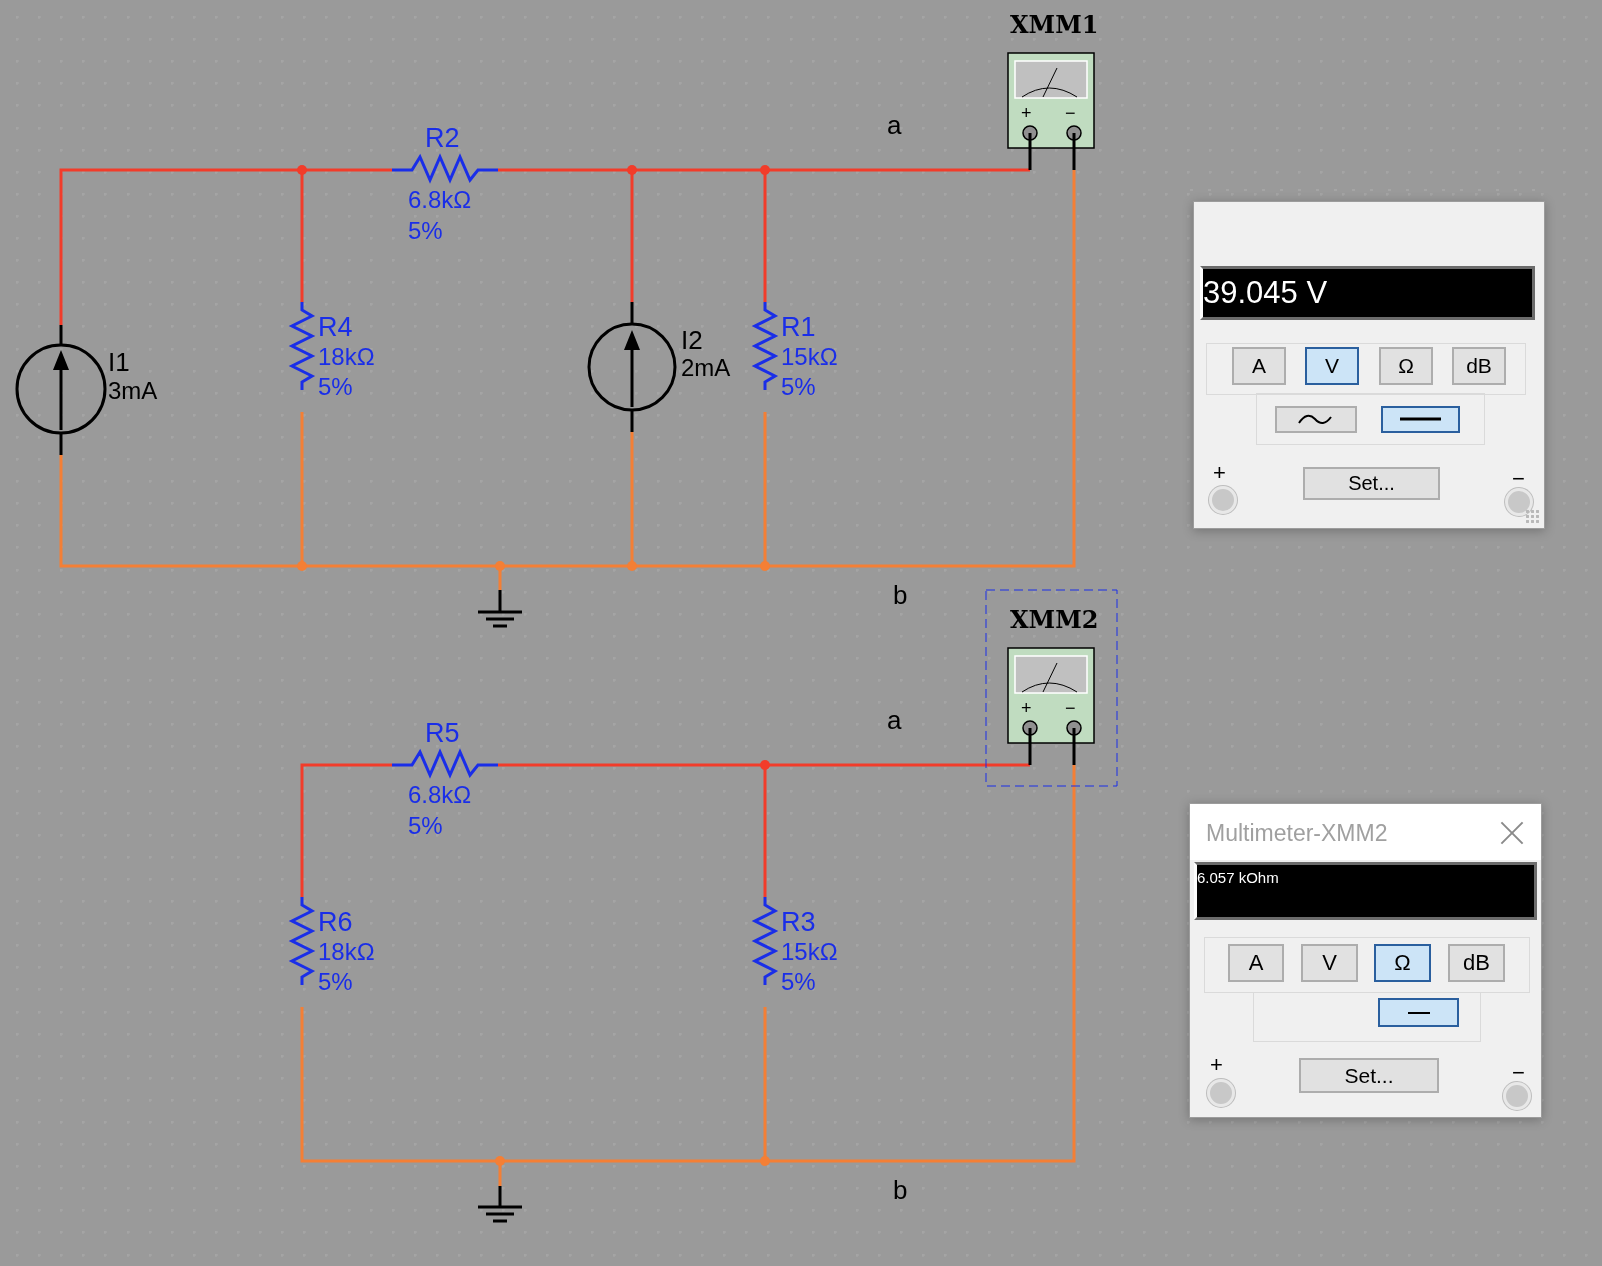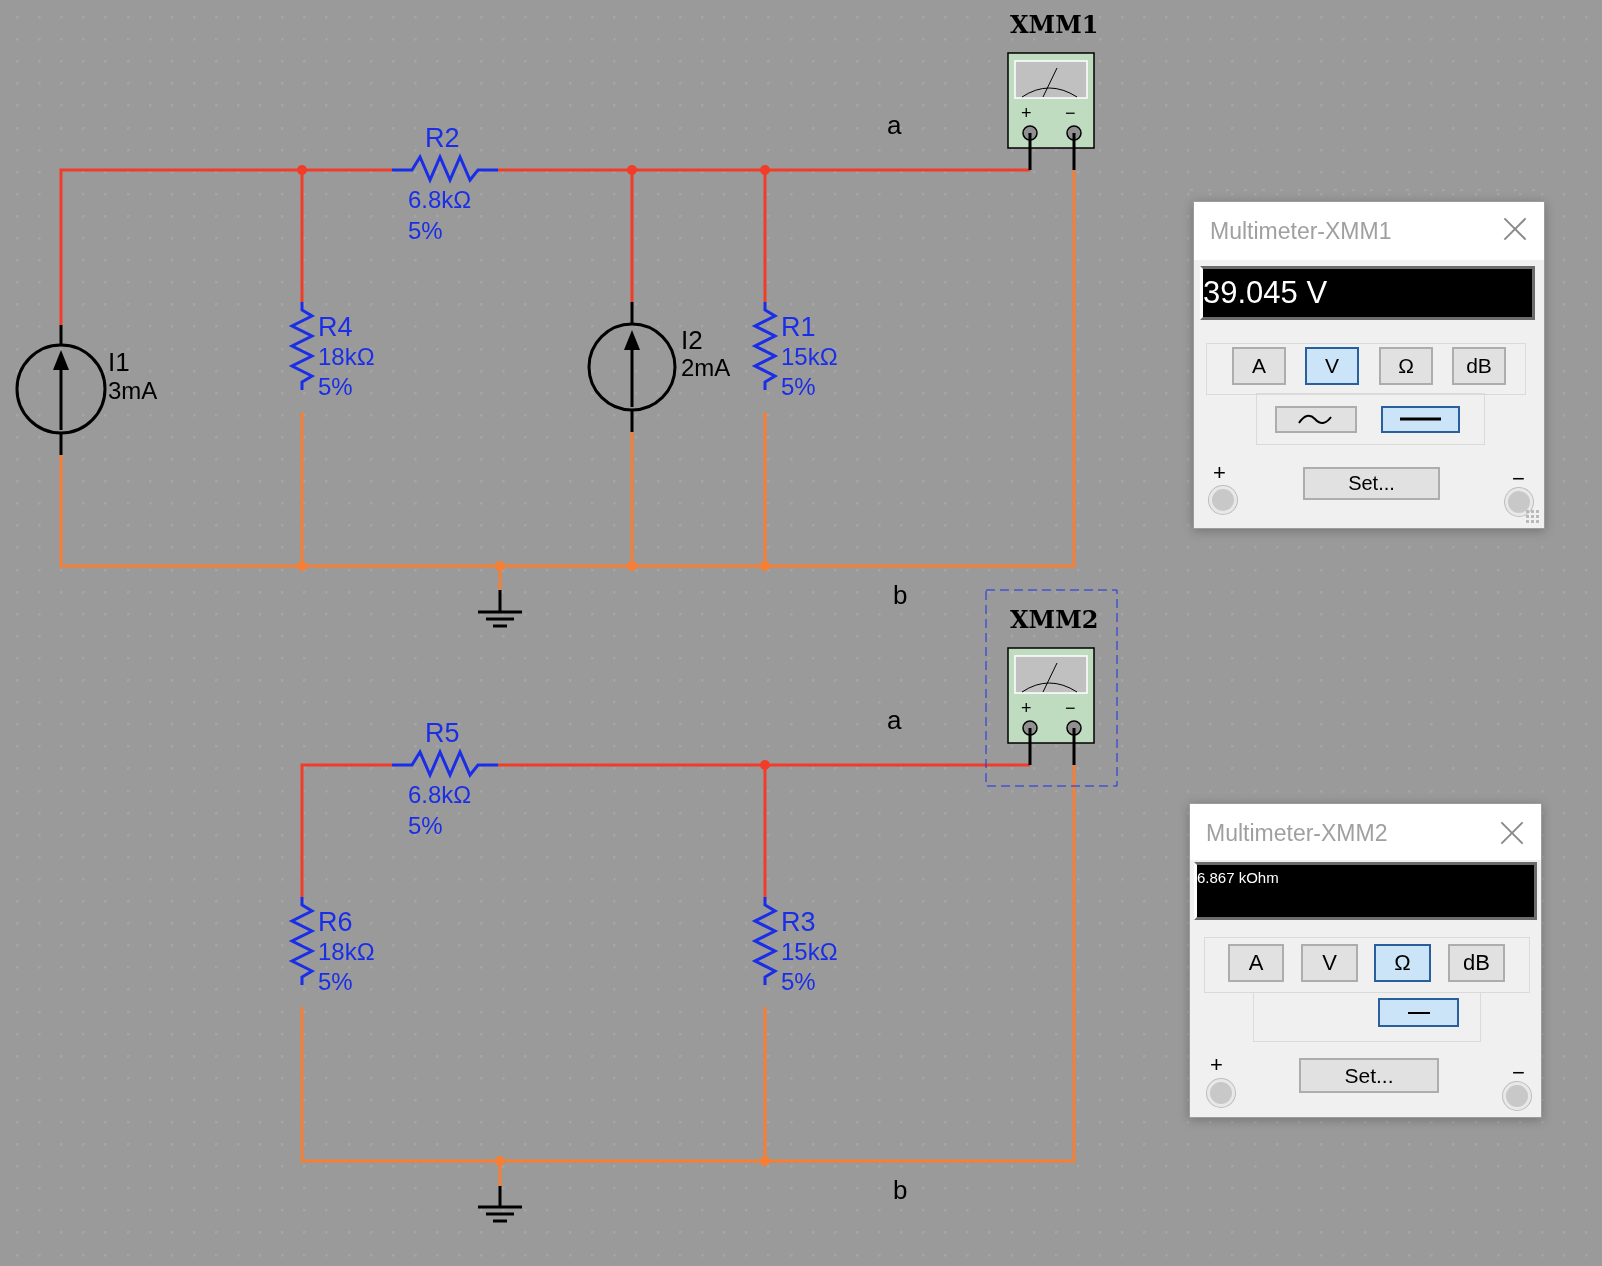--- a/index.html
+++ b/index.html
@@ -221,24 +221,20 @@
       <circle cx="1074" cy="728" r="7" fill="#909090" stroke="#000" stroke-width="1.5"></circle>
       <line x1="1030" y1="728" x2="1030" y2="765" stroke="#000" stroke-width="3"></line>
       <line x1="1074" y1="728" x2="1074" y2="765" stroke="#000" stroke-width="3"></line>
     </g>
   </g>
 
   <line x1="1190" y1="190" x2="1550" y2="190" stroke="#b0b0b0" stroke-width="1" stroke-dasharray="3,15"></line>
 </svg>
 
 <div class="win" style="left:1193px;top:201px;width:350px;height:326px;">
-  <div class="titlebar">
-    <span class="title">Multimeter-XMM1</span>
-    <span class="close"></span>
-  </div>
   <div class="display" style="left:6px;top:64px;width:329px;height:48px;font-size:31px;line-height:48px;">
     <span>39.045 V</span>
   </div>
   <div class="btn-group" style="left:12px;top:141px;width:318px;height:50px;"></div>
   <div class="mbtn" style="left:38px;top:145px;width:54px;height:38px;line-height:34px;">A</div>
   <div class="mbtn active" style="left:111px;top:145px;width:54px;height:38px;line-height:34px;">V</div>
   <div class="mbtn" style="left:185px;top:145px;width:54px;height:38px;line-height:34px;">Ω</div>
   <div class="mbtn" style="left:258px;top:145px;width:54px;height:38px;line-height:34px;">dB</div>
   <div class="btn-group" style="left:62px;top:191px;width:227px;height:50px;"></div>
   <div class="mbtn" style="left:81px;top:204px;width:82px;height:27px;">
@@ -258,21 +254,21 @@
   <div class="terminal" style="left:311px;top:286px;"></div>
   <div class="grip"></div>
 </div>
 
 <div class="win" style="left:1189px;top:803px;width:351px;height:313px;">
   <div class="titlebar" style="height:56px;padding-left:28px;">
     <span class="title" style="top:16px;">Multimeter-XMM2</span>
     <span class="close" style="top:14px;"></span>
   </div>
   <div class="display" style="left:4px;top:58px;width:337px;height:52px;font-size:15px;line-height:26px;">
-    <span>6.867 kOhm</span>
+    <span>6.057 kOhm</span>
   </div>
   <div class="btn-group" style="left:14px;top:133px;width:324px;height:54px;"></div>
   <div class="mbtn" style="left:38px;top:140px;width:56px;height:38px;line-height:34px;font-size:22px;">A</div>
   <div class="mbtn" style="left:111px;top:140px;width:57px;height:38px;line-height:34px;font-size:22px;">V</div>
   <div class="mbtn active" style="left:184px;top:140px;width:57px;height:38px;line-height:34px;font-size:22px;">Ω</div>
   <div class="mbtn" style="left:258px;top:140px;width:57px;height:38px;line-height:34px;font-size:22px;">dB</div>
   <div class="btn-group" style="left:63px;top:188px;width:226px;height:48px;"></div>
   <div class="mbtn active" style="left:188px;top:194px;width:81px;height:29px;">
     <svg width="77" height="25">
         <line x1="28" y1="13" x2="50" y2="13" stroke="#000" stroke-width="2"></line>

